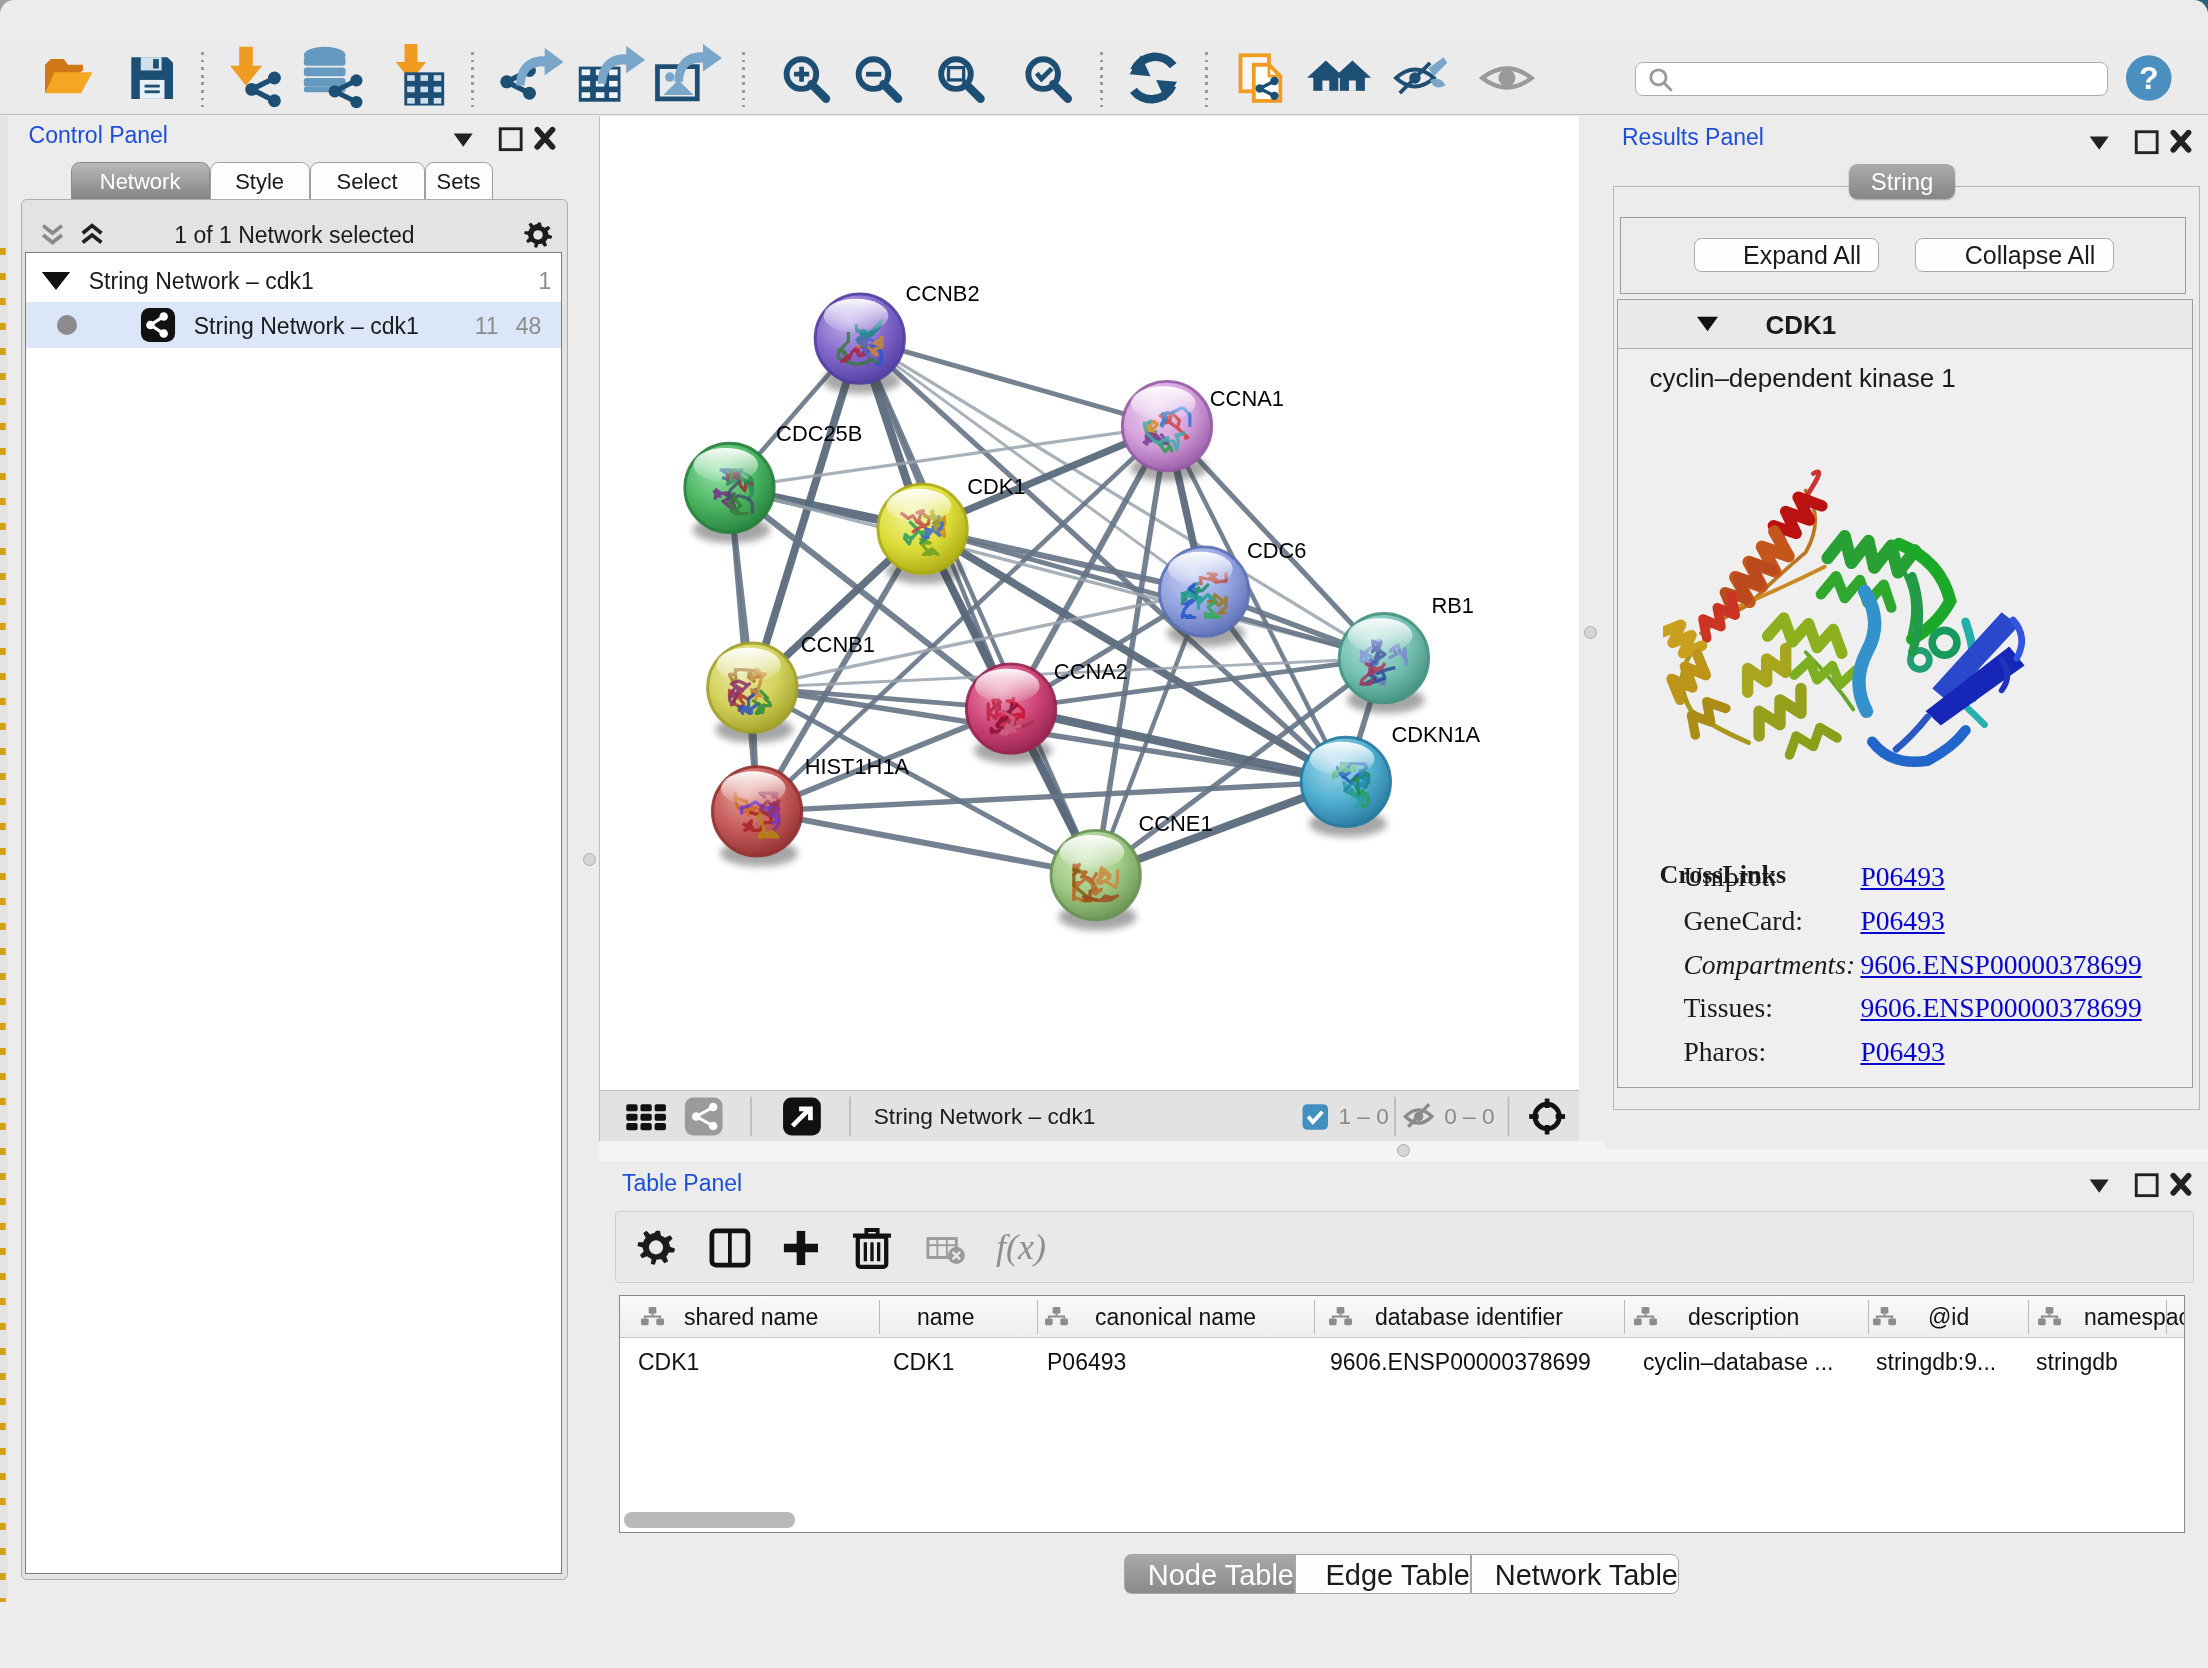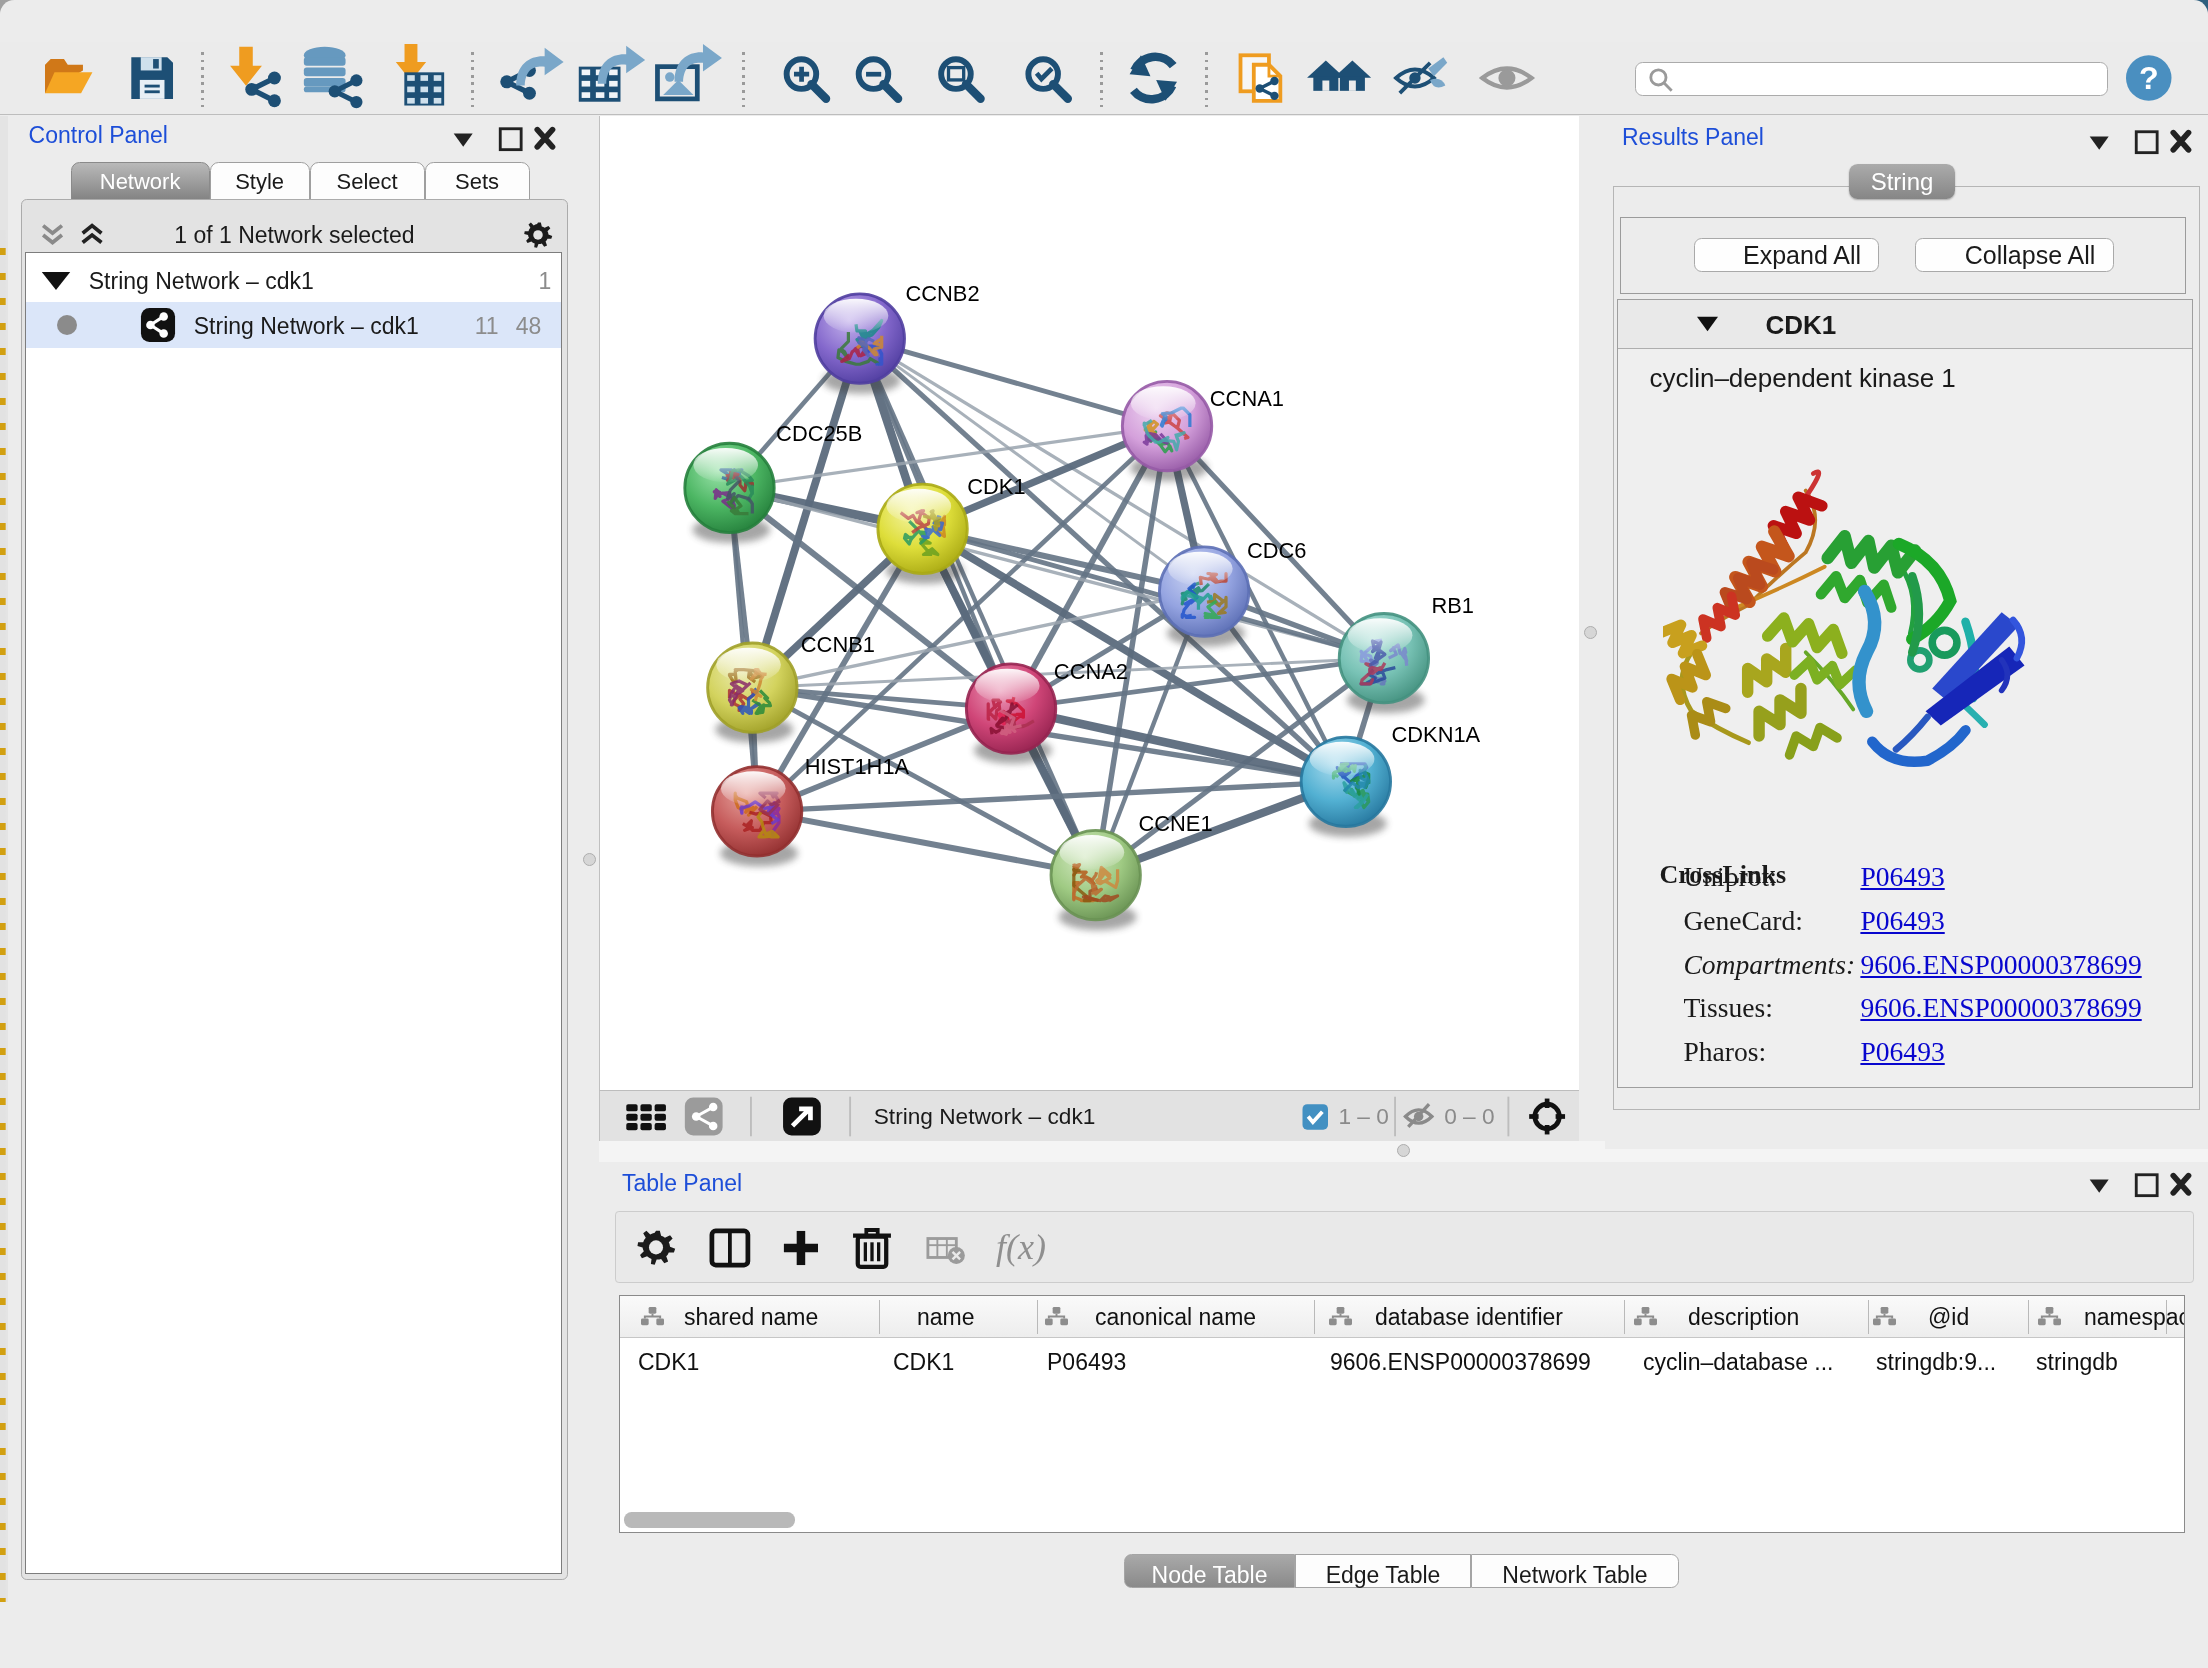--- a/index.html
+++ b/index.html
@@ -71,22 +71,22 @@
 #tablebox { position:absolute; left:20px; top:133px; width:1566px; height:238px;
   border:1.9px solid #8a8a8a; background:#fff; overflow:hidden; }
 #thead { position:absolute; left:0; top:0; width:100%; height:42px;
   background:linear-gradient(#fafafa,#ededed); border-bottom:1px solid #c6c6c6;
   font-size:23px; }
 .csep { position:absolute; top:3.8px; height:34px; width:1px; background:#b9b9b9; }
 .hcell { position:absolute; top:7.6px; font-size:23px; color:#111; }
 .dcell { position:absolute; top:53px; font-size:23px; color:#111; }
 #hscroll { position:absolute; left:3.8px; bottom:3.8px; width:171px; height:16px;
   background:#b9b9b9; border-radius:7.6px; }
-.btab { position:absolute; top:392px; height:34px; border:1px solid #a5a5a5;
-  background:#fdfdfd; font-size:23px; text-align:center; }
+.btab { position:absolute; top:392px; height:40px; border:1px solid #a5a5a5;
+  background:#fdfdfd; font-size:29px; text-align:right; }
 .btab.sel { background:linear-gradient(#a9a9a9,#8a8a8a); color:#fff; }
 
 #statusbar { left:0; top:1602px; width:2208px; height:67px; background:#ececec;
   border-top:1px solid #c9c9c9; }
 .sbtn { position:absolute; top:13.3px; width:55px; height:39px; background:#f4f4f4;
   border:1px solid #9f9f9f; }
 #membtn { position:absolute; right:35px; top:13.3px; width:124px; height:36px;
   background:#f6f6f6; border:1px solid #9f9f9f; font-size:23px; }
 </style>
 </head>
@@ -246,21 +246,21 @@
   <div class="abs" id="cpanel">
     <div class="ptitle abs" style="left:21px; top:5.7px;">Control Panel</div>
     <svg class="abs" width="114" height="28.5" style="right:38px; top:7.6px;" viewBox="0 0 120 30">
       <path d="M6 10 L26 10 L16 24 Z" fill="#222"></path>
       <rect x="55" y="5" width="22" height="22" fill="none" stroke="#222" stroke-width="3"></rect>
       <path d="M94 6 L110 24 M110 6 L94 24" stroke="#222" stroke-width="6" stroke-linecap="round"></path>
     </svg>
     <div class="tab sel" style="left:63px; width:139px; line-height:38px;">Network</div>
     <div class="tab" style="left:202px; width:100px; line-height:38px;">Style</div>
     <div class="tab" style="left:302px; width:115px; line-height:38px;">Select</div>
-    <div class="tab" style="left:417px; width:105px; line-height:38px;">Sets</div>
+    <div class="tab" style="left:417px; width:68px; line-height:38px;">Sets</div>
     <div id="subpanel">
       <svg class="abs" width="76" height="32" style="left:17px;top:20px" viewBox="0 0 80 34">
         <g stroke="#8a8a8a" stroke-width="4" fill="none">
           <path d="M4 6 L14 14 L24 6 M4 16 L14 24 L24 16"></path>
         </g>
         <g stroke="#222" stroke-width="4" fill="none">
           <path d="M46 14 L56 6 L66 14 M46 24 L56 16 L66 24"></path>
         </g>
       </svg>
       <div class="abs" style="left:0;top:22px;width:100%;text-align:center;font-size:23px;">1 of 1 Network selected</div>

